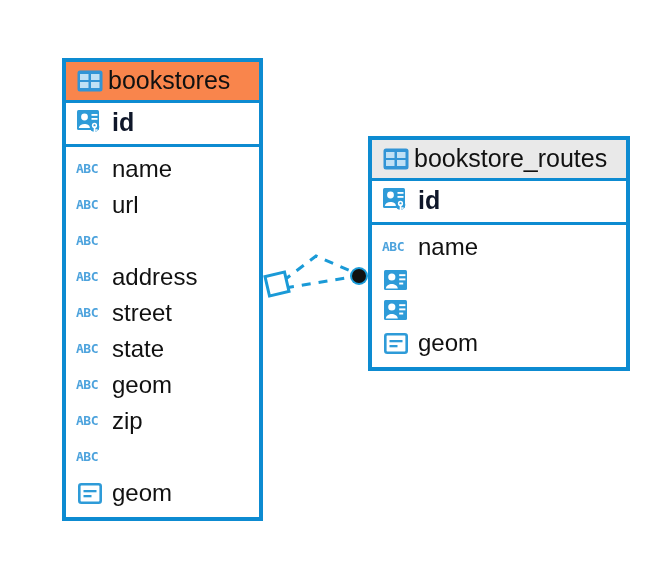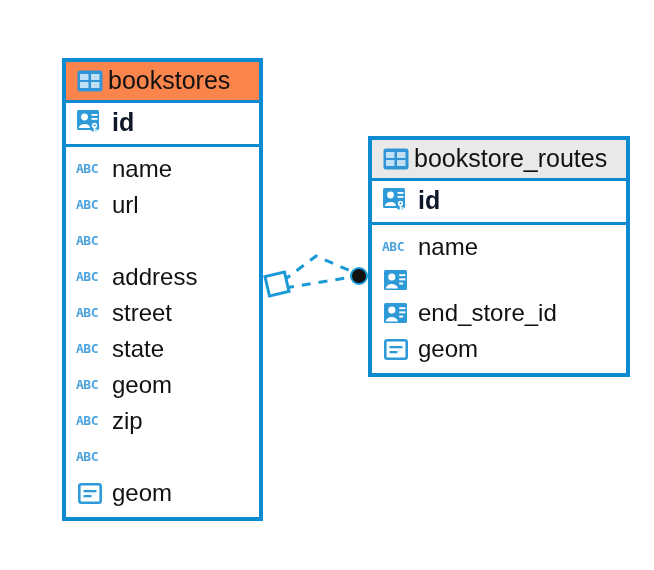--- a/index.html
+++ b/index.html
@@ -258,21 +258,20 @@
         <span class="icon">
           <svg width="24" height="21" viewBox="0 0 24 21">
             <rect x="0" y="0" width="23" height="20" rx="1.5" fill="#2e9bd8"></rect>
             <circle cx="7.8" cy="7" r="3.6" fill="#ffffff"></circle>
             <path d="M1.8 18.6 C2.5 12.6 13.1 12.6 13.8 18.6 Z" fill="#ffffff"></path>
             <rect x="15.2" y="4.2" width="6.2" height="1.9" fill="#ffffff"></rect>
             <rect x="15.2" y="8.4" width="6.2" height="1.9" fill="#ffffff"></rect>
             <rect x="15.2" y="12.6" width="4" height="1.9" fill="#ffffff"></rect>
           </svg>
         </span>
-        <span>end_store_id</span>
       </div>
       <div class="field-row">
         <span class="icon">
           <svg width="24" height="21" viewBox="0 0 24 21">
             <rect x="1.3" y="1.3" width="21.4" height="18.4" rx="2" fill="#ffffff" stroke="#2e9bd8" stroke-width="2.6"></rect>
             <rect x="5.5" y="7" width="13" height="2.3" fill="#2e9bd8"></rect>
             <rect x="5.5" y="12" width="8" height="2.3" fill="#2e9bd8"></rect>
           </svg>
         </span>
         <span>geom</span>

